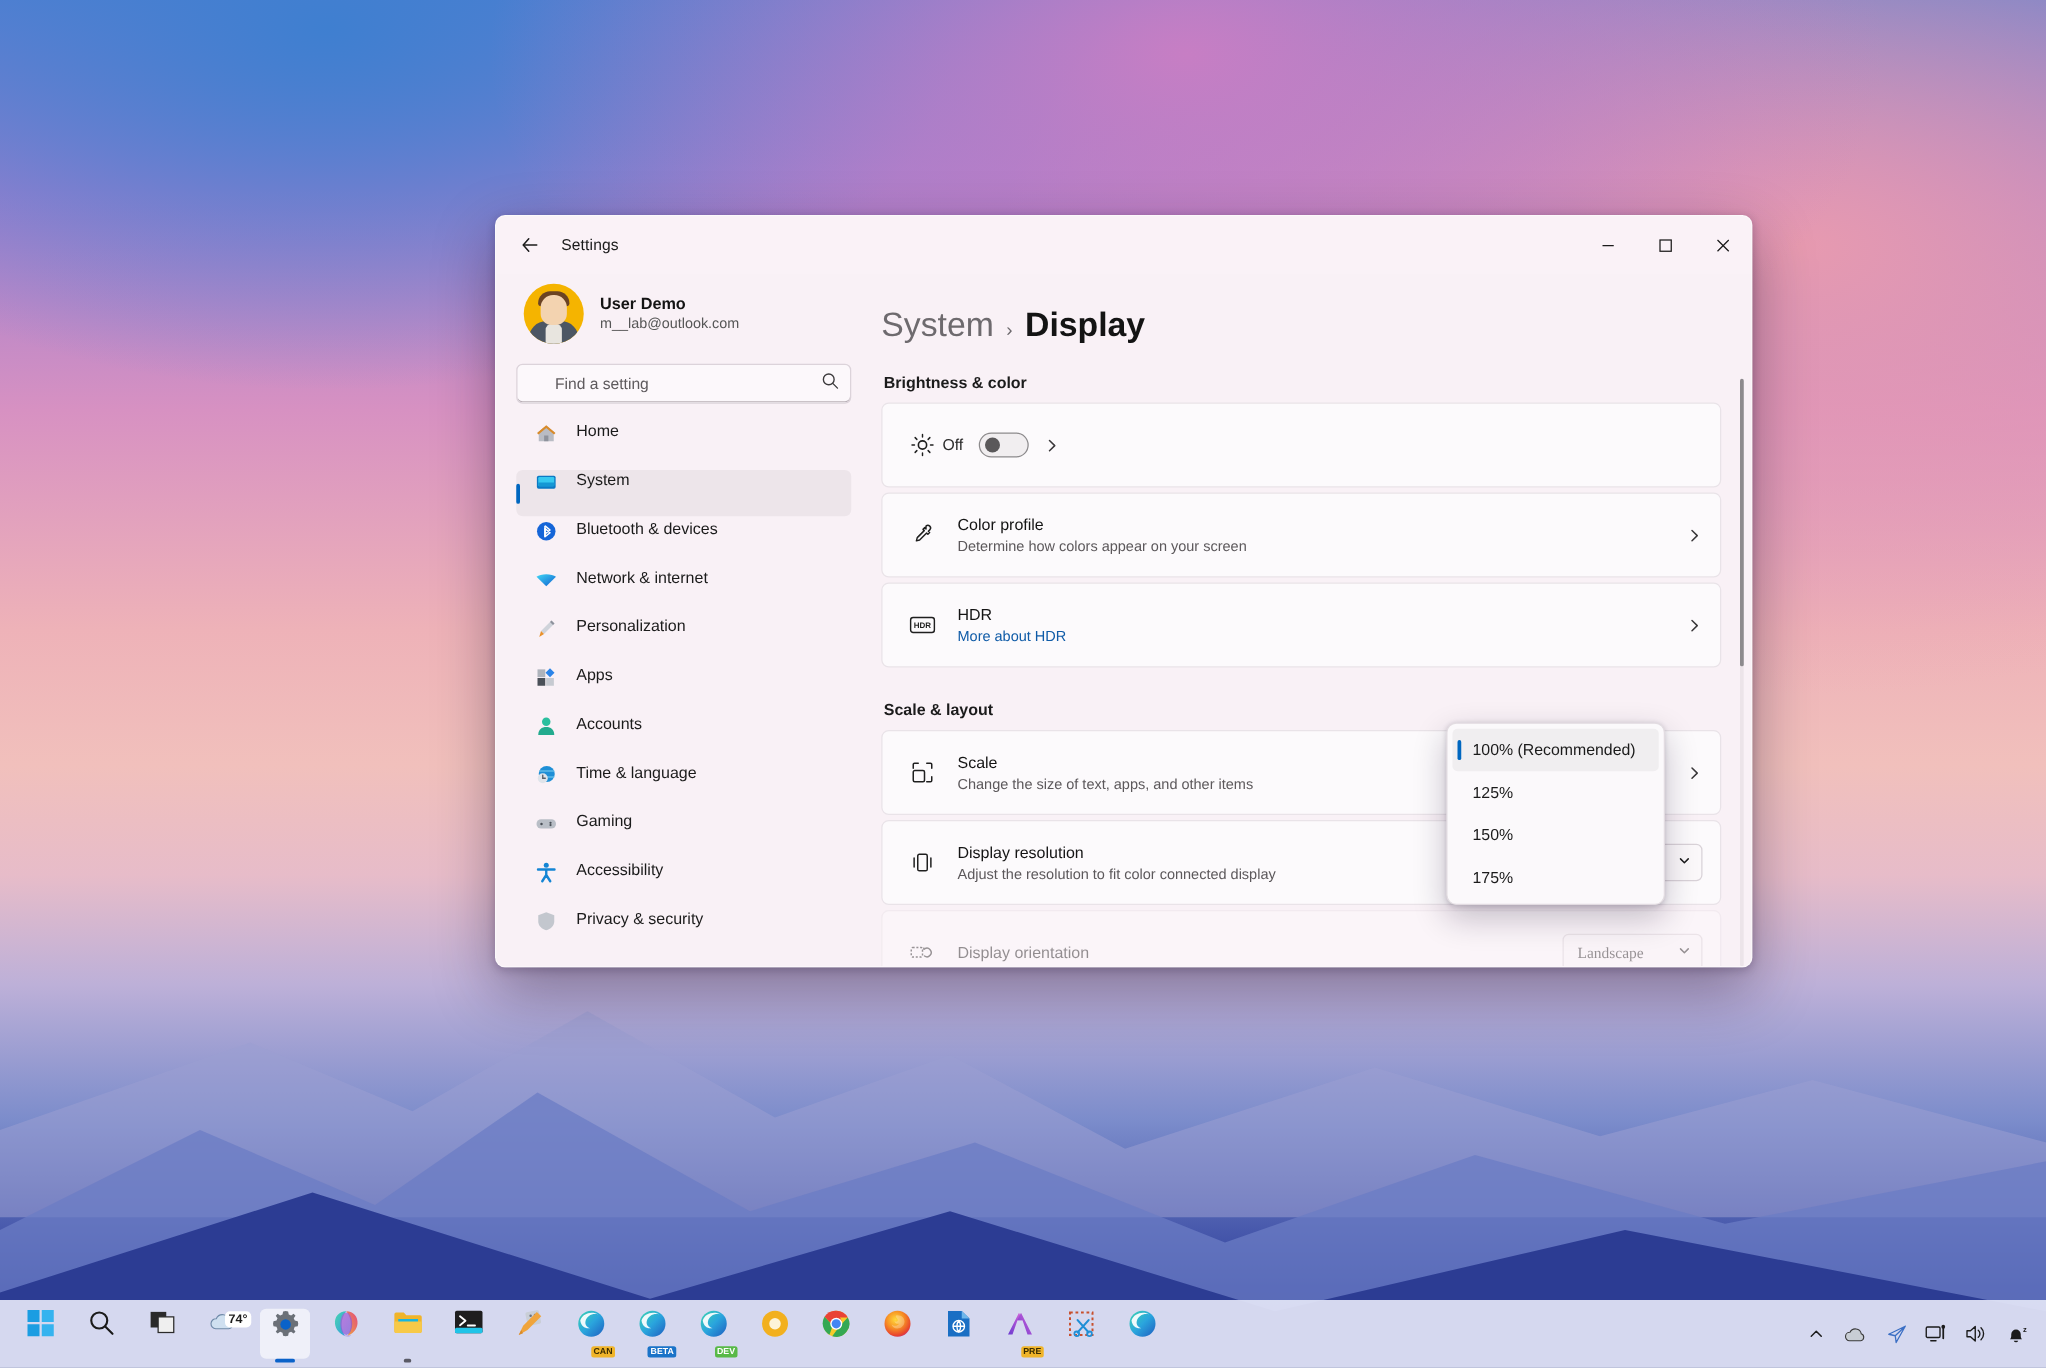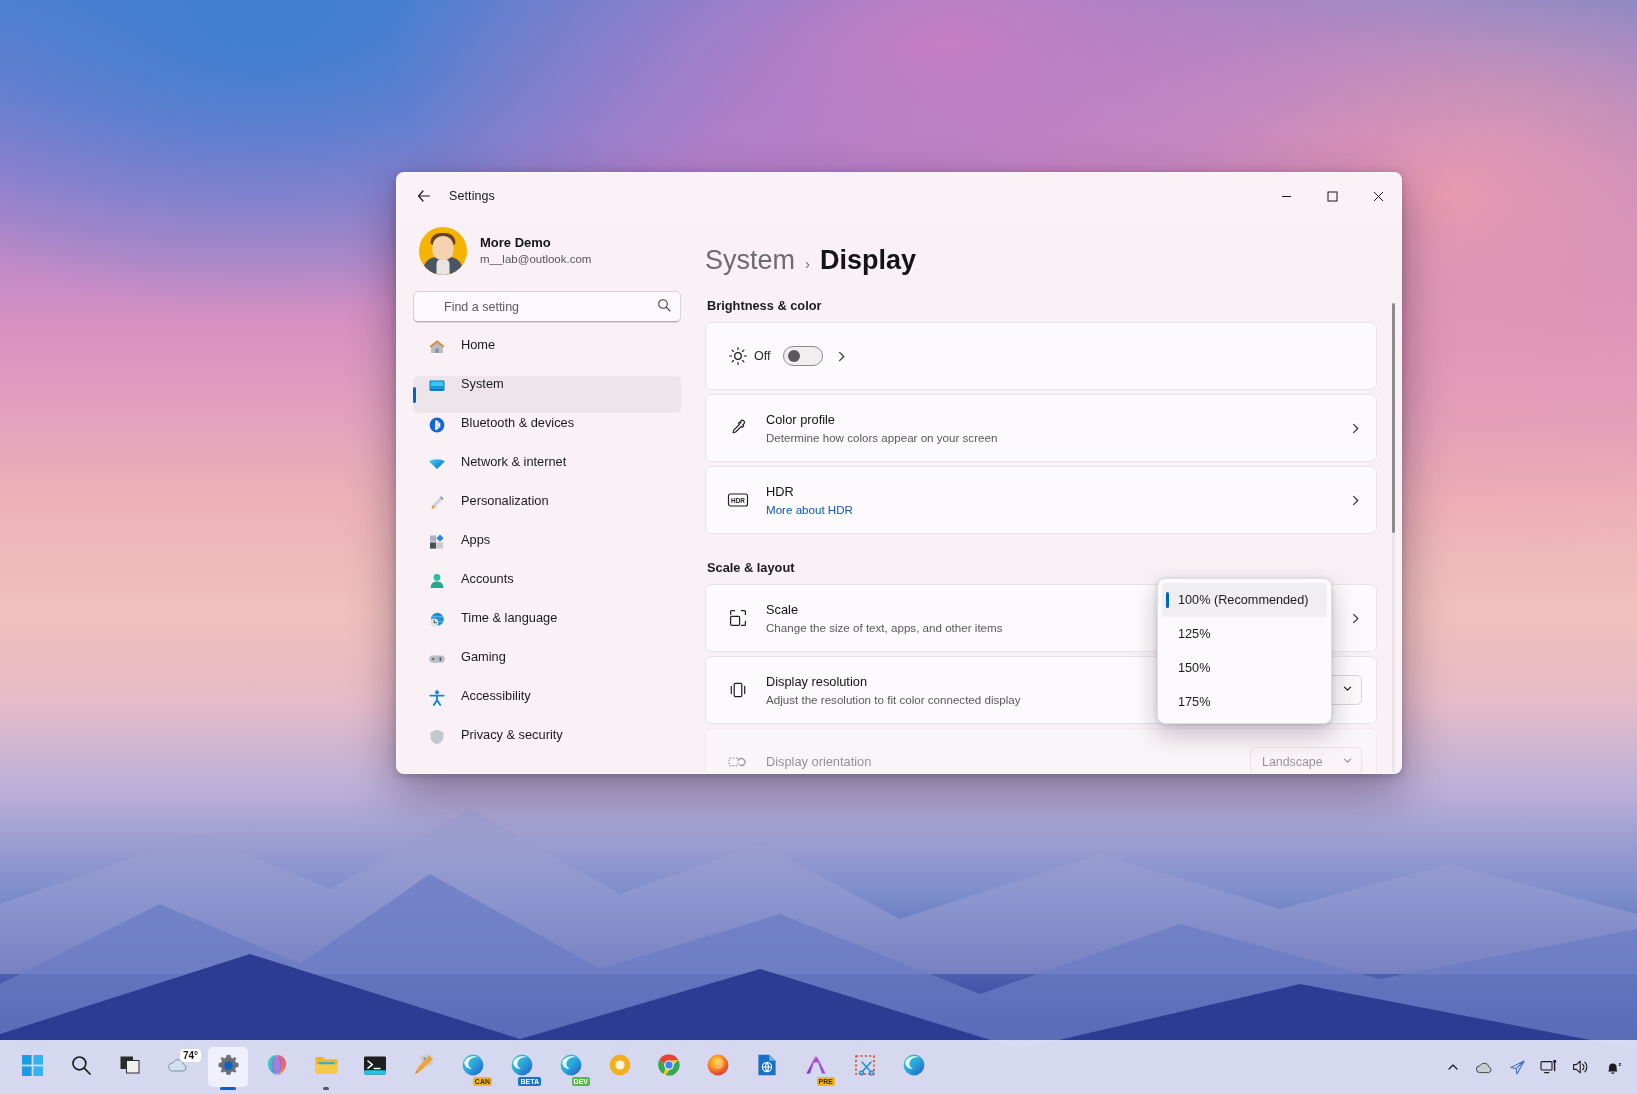--- a/index.html
+++ b/index.html
@@ -155,21 +155,21 @@
     position: absolute; left: 4px; top: 50%; transform: translateY(-50%);
     width: 12px; height: 12px; border-radius: 50%; background: #5a585a;
   }
 
   .combo {
     min-width: 112px; height: 30px;
     background: #fbf8fa; border: 1px solid #d9d2d8;
     border-radius: 5px;
     display: flex; align-items: center; justify-content: space-between;
     padding: 0 8px 0 11px; gap: 1px;
-    font-size: 12.4px; color: #1b1b1b;
+    font-size: 12.4px; color: #1b1b1b; font-family: Liberation Serif, serif;
   }
 
   .spacer { height: 20px; }
 
   
   .vscroll {
     position: absolute; right: 6px; top: 84px;
     width: 3px; height: 470px; background: rgba(0,0,0,.05); border-radius: 2px;
   }
   .vscroll .thumb { position: absolute; top: 0; left: 0; width: 3px; height: 230px; background: #8d8a8d; border-radius: 2px; }
@@ -205,21 +205,21 @@
     background: rgba(226,228,246,.93);
     display: flex; align-items: center;
     z-index: 60;
   }
   .tb-center {
     position: absolute; left: 12px; top: 0; height: 54px;
     display: flex; align-items: center; gap: 9px;
   }
   .tb-btn {
     width: 40px; height: 40px; border-radius: 5px;
-    display: flex; align-items: center; justify-content: center;
+    display: flex; justify-content: center;
     position: relative;
   }
   .tb-btn.active { background: rgba(255,255,255,.62); }
   .tb-btn.active::after {
     content:""; position: absolute; bottom: -3px; left: 50%; transform: translateX(-50%);
     width: 16px; height: 3px; border-radius: 2px; background: #0a62c9;
   }
   .tb-btn.running::after {
     content:""; position: absolute; bottom: -3px; left: 50%; transform: translateX(-50%);
     width: 6px; height: 3px; border-radius: 2px; background: #5a5a66;
@@ -300,21 +300,21 @@
       <div class="sidebar">
 
         <div class="account">
           <div class="avatar">
             <div class="body"></div>
               <div class="shirt"></div>
             <div class="hair"></div>
               <div class="head"></div>
           </div>
           <div>
-            <div class="acct-name">More Demo</div>
+            <div class="acct-name">User Demo</div>
             <div class="acct-mail">m__lab@outlook.com</div>
           </div>
         </div>
 
         <div class="searchbox">
           <input type="text" placeholder="Find a setting" style="">
           <span class="search-icon">
             <svg width="14" height="14" viewBox="0 0 14 14">
               <circle cx="6" cy="6" r="4.3" fill="none" stroke="currentColor" stroke-width="1.1"></circle>
               <path d="M9.2 9.2 L13 13" stroke="currentColor" stroke-width="1.1" stroke-linecap="round"></path>

